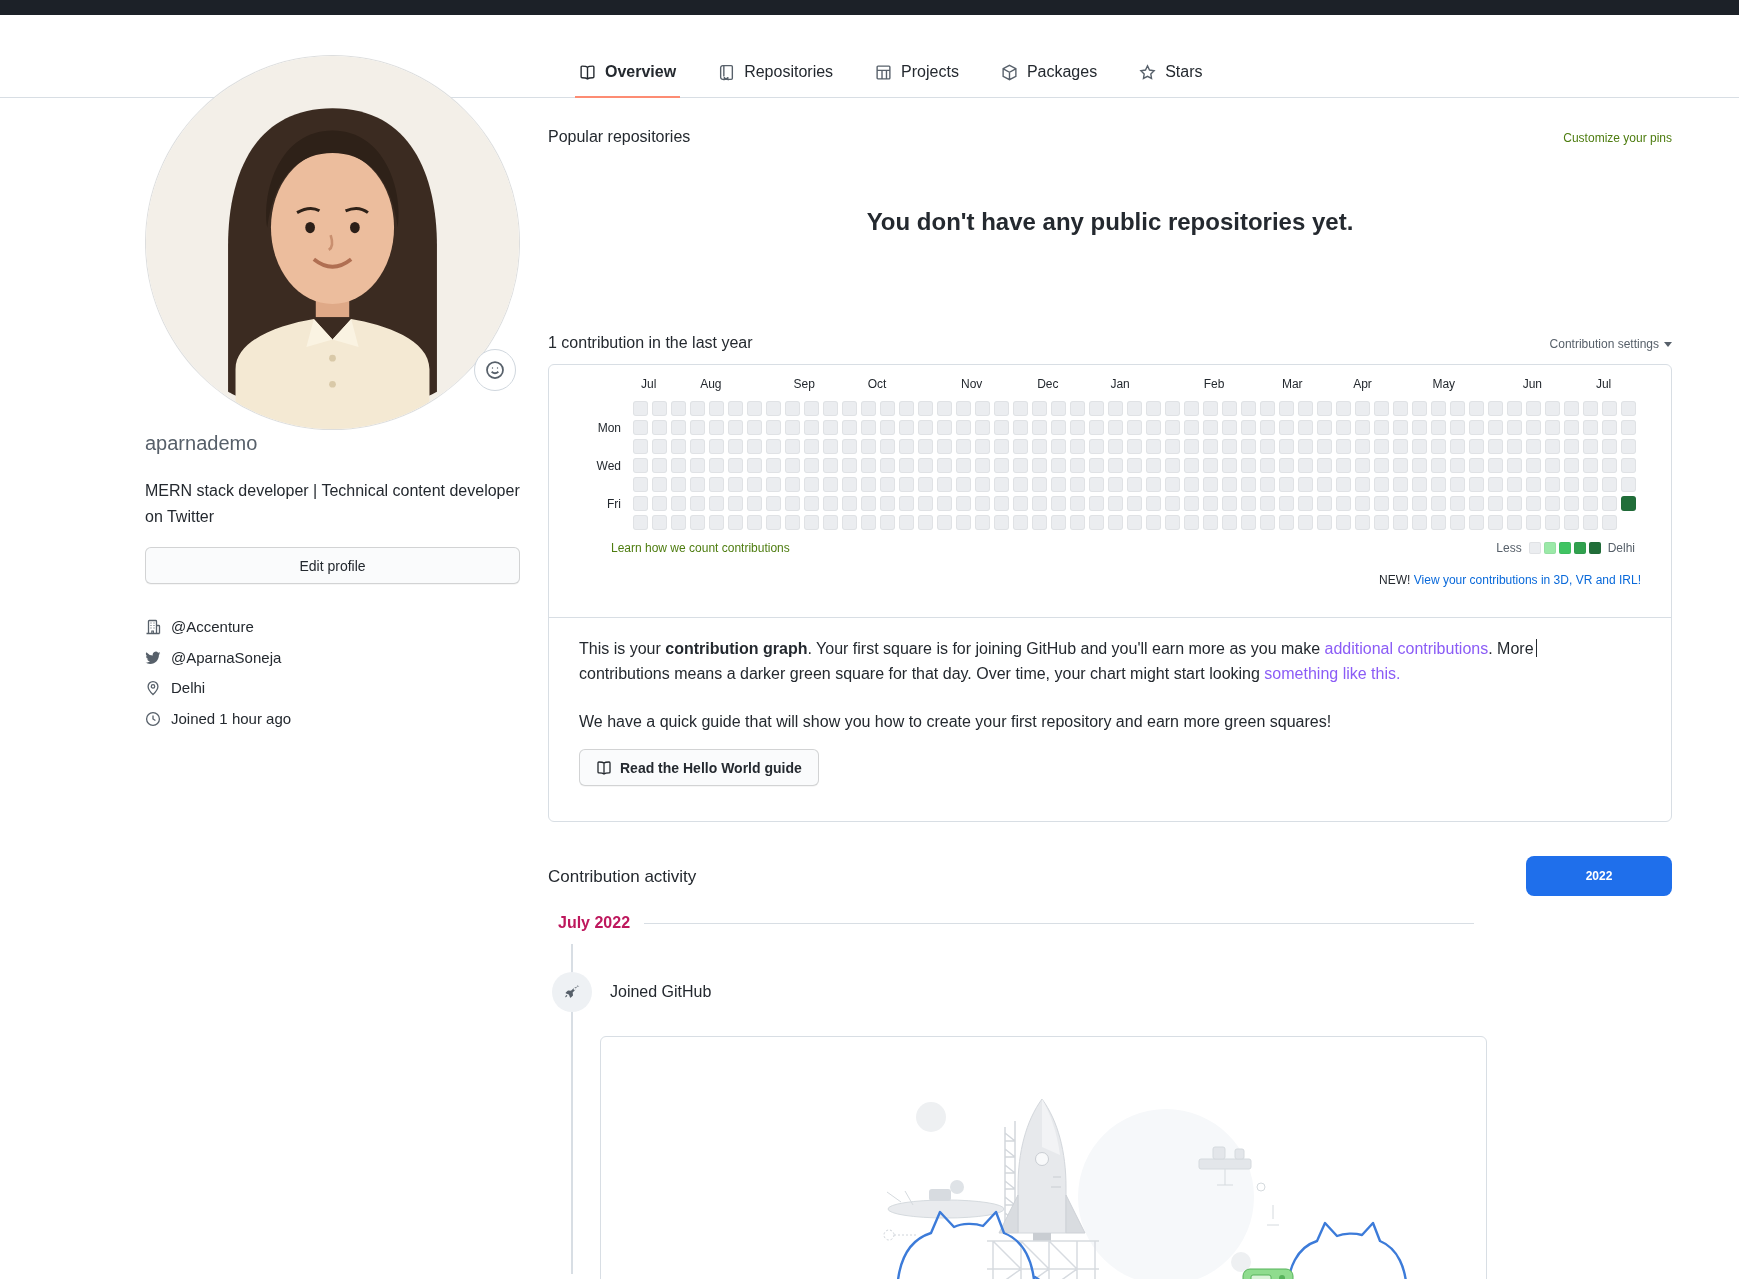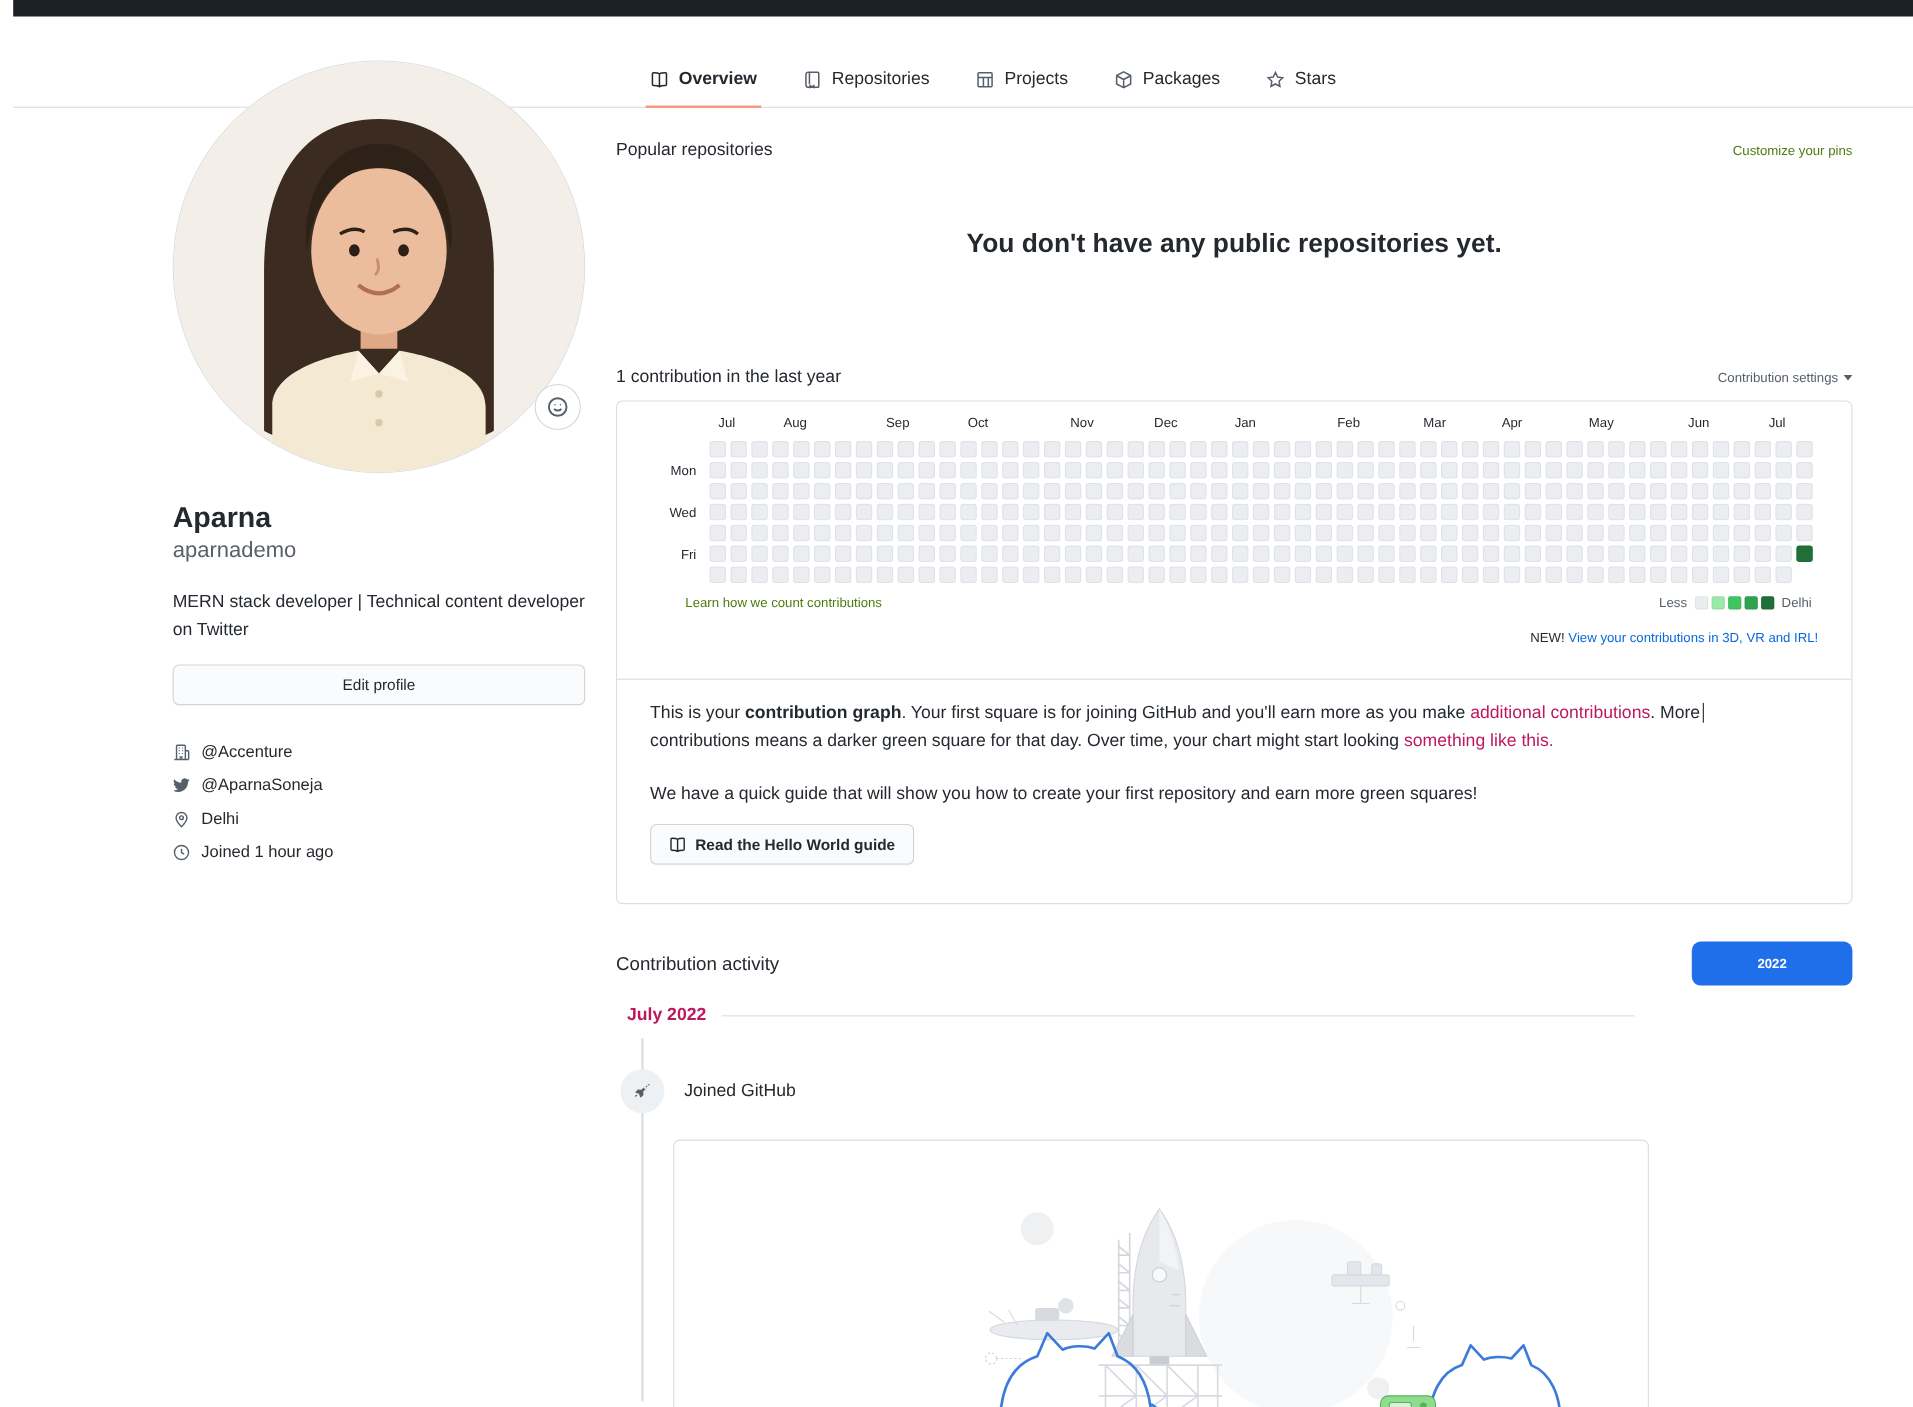--- a/index.html
+++ b/index.html
@@ -1,18 +1,18 @@
 <!DOCTYPE html>
 <html><head>
 <meta charset="utf-8">
 <style>
   * { margin:0; padding:0; box-sizing:border-box; }
   html,body { width:1739px; height:1279px; overflow:hidden; background:#fff; }
   body { font-family:"Liberation Sans","DejaVu Sans",sans-serif; color:#24292f; }
-  #app { position:relative; width:1383px; height:1279px; background:#fff;margin-left:12px; }
+  #app { position:relative; width:1383px; height:1279px; background:#fff; }
 
   
   .topbar { position:absolute; left:0; top:0; width:1739px; height:15px; background:#1c2128; z-index:5; }
 
   
   .profile-header { position:absolute; left:0; top:15px; width:1739px; height:83px; background:#fff; border-bottom:1px solid #d8dee4; z-index:1; }
   .tabs { position:absolute; left:575px; bottom:-1px; display:flex; gap:34px; }
   .tab { display:flex; align-items:center; gap:9px; padding:12px 4px 15px 4px; font-size:16px; color:#24292f; cursor:pointer; border-bottom:2px solid transparent; text-decoration:none; }
   .tab svg { width:17px; height:17px; stroke:#57606a; fill:none; stroke-width:1.3; flex:none; }
   .tab.active { border-bottom-color:#fd8c73; font-weight:600; }
@@ -57,21 +57,21 @@
   .graph-footer { position:absolute; left:62px; right:32px; top:176px; display:flex; justify-content:space-between; align-items:center; font-size:12px; color:#57606a; }
   .legend { display:flex; align-items:center; gap:3px; }
   .legend .cell { width:12px; height:12px; border-radius:2px; }
   .legend .lbl { margin:0 4px; }
   .new-banner { position:absolute; right:30px; top:208px; font-size:12px; }
   .new-banner .new { color:#24292f; }
   .new-banner a { color:#0969da; text-decoration:none; cursor:pointer; }
   .box-divider { position:absolute; left:0; right:0; top:252px; border-top:1px solid #d8dee4; }
   .help-p1 { position:absolute; left:30px; right:26px; top:272px; font-size:16px; line-height:1.55; color:#24292f; }
   .help-p1 b { font-weight:600; }
-  .help-p1 a { color:#be185d; text-decoration:none; cursor:pointer;text-align:center; }
+  .help-p1 a { color:#8b5cf6; text-decoration:none; cursor:pointer;text-align:center; }
   .text-cursor { display:inline-block; width:1.5px; height:18px; background:#24292f; vertical-align:text-bottom; margin-left:2px; }
   .help-p2 { position:absolute; left:30px; right:26px; top:348px; font-size:16px; color:#24292f; }
   .guide-btn { position:absolute; left:30px; top:384px; height:37px; display:flex; align-items:center; gap:8px; padding:0 16px; background:#fafbfc; border:1px solid rgba(27,31,36,0.18); border-radius:6px; font-size:14px; font-weight:600; color:#24292f; cursor:pointer; font-family:inherit; box-shadow:0 1px 0 rgba(27,31,35,0.04); }
   .guide-btn svg { width:16px; height:16px; stroke:#24292f; fill:none; stroke-width:1.3; }
 
   
   .activity-row { margin-top:34px; align-items:center; position:relative; height:42px; }
   .activity-title { font-size:17px; font-weight:400; }
   .year-btn { position:absolute; right:0; top:0; width:146px; height:40px; background:#1f6feb; color:#fff; border:none; border-radius:8px; font-size:12px; font-weight:700; cursor:pointer; font-family:inherit; }
   .month-divider { margin-top:16px; display:flex; align-items:center; gap:14px; }
@@ -150,21 +150,20 @@
       </svg>
       <div class="status-badge">
         <svg viewBox="0 0 16 16">
             <circle cx="8" cy="8" r="6.4"></circle>
             <path d="M5.3 9.4 Q8 11.8 10.7 9.4"></path>
             <circle cx="6" cy="6.4" r="0.55" fill="#57606a" stroke="none"></circle>
             <circle cx="10" cy="6.4" r="0.55" fill="#57606a" stroke="none"></circle>
           </svg>
       </div>
     </div>
-    <h1 class="profile-name">Aparna</h1>
     <div class="profile-username">aparnademo</div>
     <p class="profile-bio">MERN stack developer | Technical content developer on Twitter</p>
     <button class="edit-btn">Edit profile</button>
     <ul class="details">
       <li>
         <svg viewBox="0 0 16 16">
             <path d="M3.5 14.5V2.3a.8.8 0 0 1 .8-.8h6.4a.8.8 0 0 1 .8.8v12.2M1.5 14.5h13M11.5 6.5h2.2a.8.8 0 0 1 .8.8v7.2"></path>
             <path d="M5.5 4h1M8.5 4h1M5.5 6.5h1M8.5 6.5h1M5.5 9h1M8.5 9h1M6.8 14.5v-2.5h1.6v2.5" stroke-width="1.1"></path>
           </svg>
         <span>@Accenture</span>

